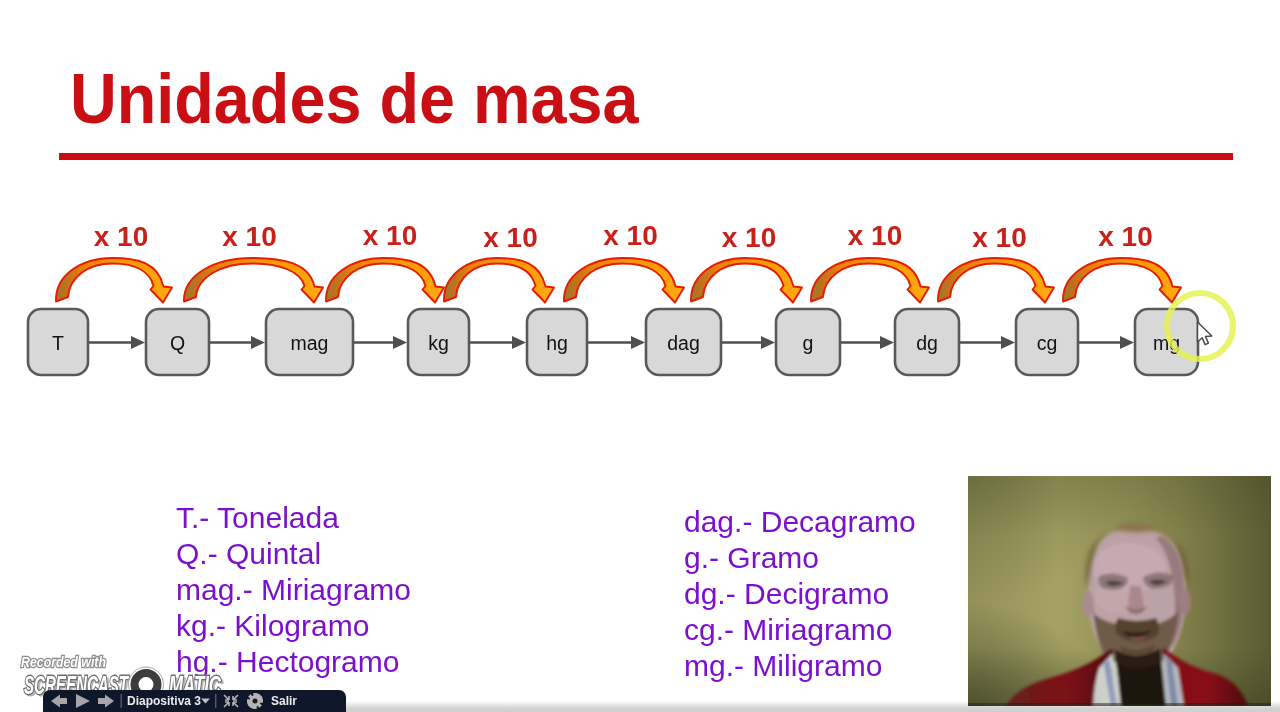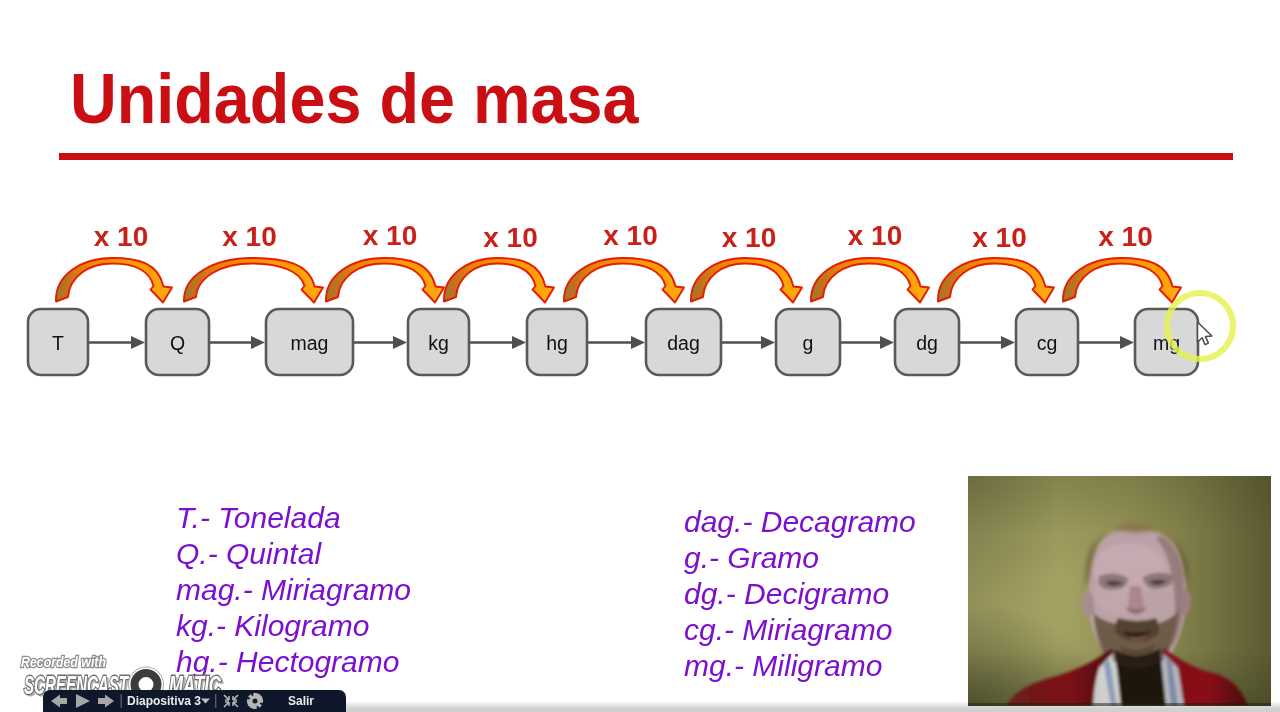--- a/index.html
+++ b/index.html
@@ -1,20 +1,20 @@
 <!DOCTYPE html>
 <html><head><meta charset="utf-8">
 <style>
 html,body{margin:0;padding:0;width:1280px;height:712px;overflow:hidden;background:#fff;
 font-family:"Liberation Sans",sans-serif;}
 .abs{position:absolute;}
 #title{left:70px;top:59px;font-size:70px;font-weight:bold;color:#c90f13;
  transform:scaleX(0.925);transform-origin:0 0;white-space:nowrap;}
 #rule{left:59px;top:153px;width:1174px;height:7px;background:#c90d10;}
-.plist{color:#7b10ce;font-size:30px;font-style:italic;line-height:36px;white-space:pre;}
+.plist{color:#7b10ce;font-size:30px;line-height:36px;white-space:pre;}
 #bar{left:43px;top:690px;width:303px;height:22px;background:#0f172a;border-radius:7px 7px 0 0;}
 #bar svg{position:absolute;left:0;top:0;}
 .bartxt{position:absolute;color:#ececec;font-size:12px;font-weight:bold;top:3.5px;}
 </style></head>
 <body>
 <div class="abs" style="left:300px;top:701px;width:980px;height:11px;background:linear-gradient(#ffffff,#d2d2d2 65%,#cfcfcf);"></div>
 <div class="abs" id="title">Unidades de masa</div>
 <div class="abs" id="rule"></div>
 
 <svg class="abs" style="left:0;top:0" width="1280" height="712" viewBox="0 0 1280 712">
@@ -233,14 +233,14 @@
    <rect x="-1.7" y="-8" width="3.4" height="16"></rect>
    <rect x="-8" y="-1.7" width="16" height="3.4"></rect>
    <rect x="-1.7" y="-8" width="3.4" height="16" transform="rotate(45)"></rect>
    <rect x="-8" y="-1.7" width="16" height="3.4" transform="rotate(45)"></rect>
    <rect x="-1.7" y="-8" width="3.4" height="16" transform="rotate(22.5)"></rect>
    <rect x="-1.7" y="-8" width="3.4" height="16" transform="rotate(67.5)"></rect>
    <circle r="2.5" fill="#1d1d1d"></circle>
   </g>
  </svg>
  <div class="bartxt" style="left:84px;">Diapositiva 3</div>
- <div class="bartxt" style="left:228px;margin-left:17px;">Salir</div>
+ <div class="bartxt" style="left:228px;">Salir</div>
 </div>
 
 </body></html>

